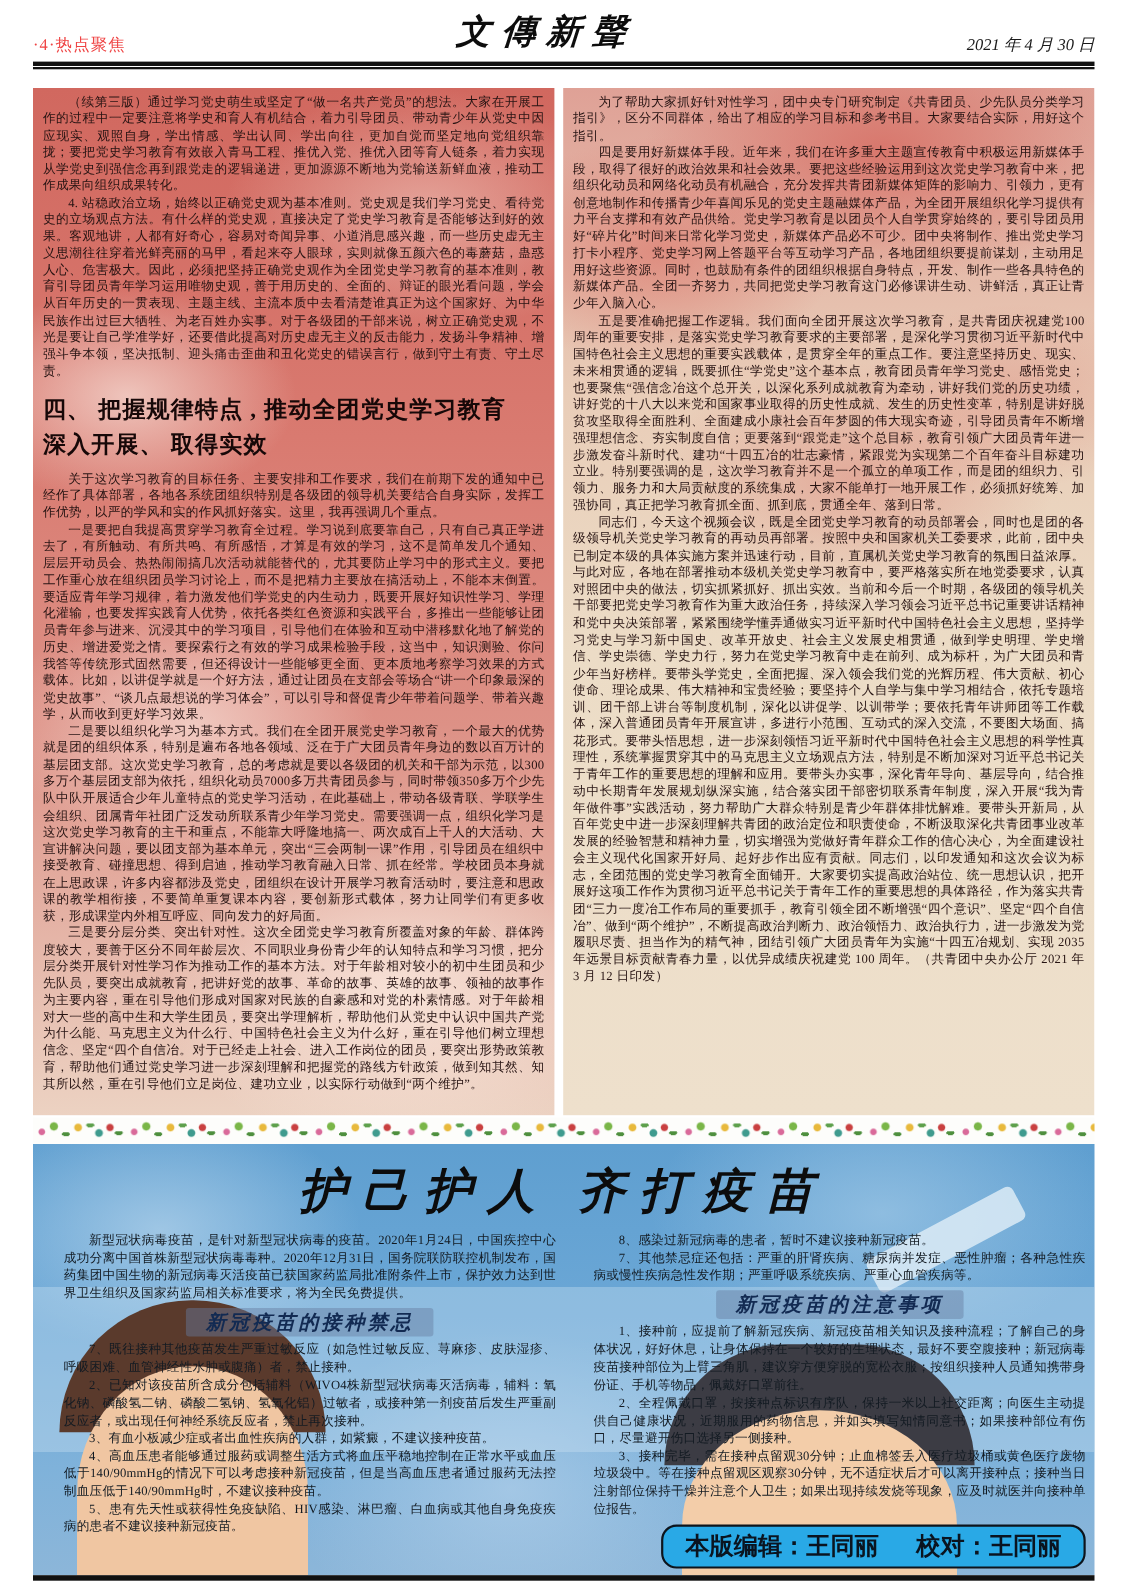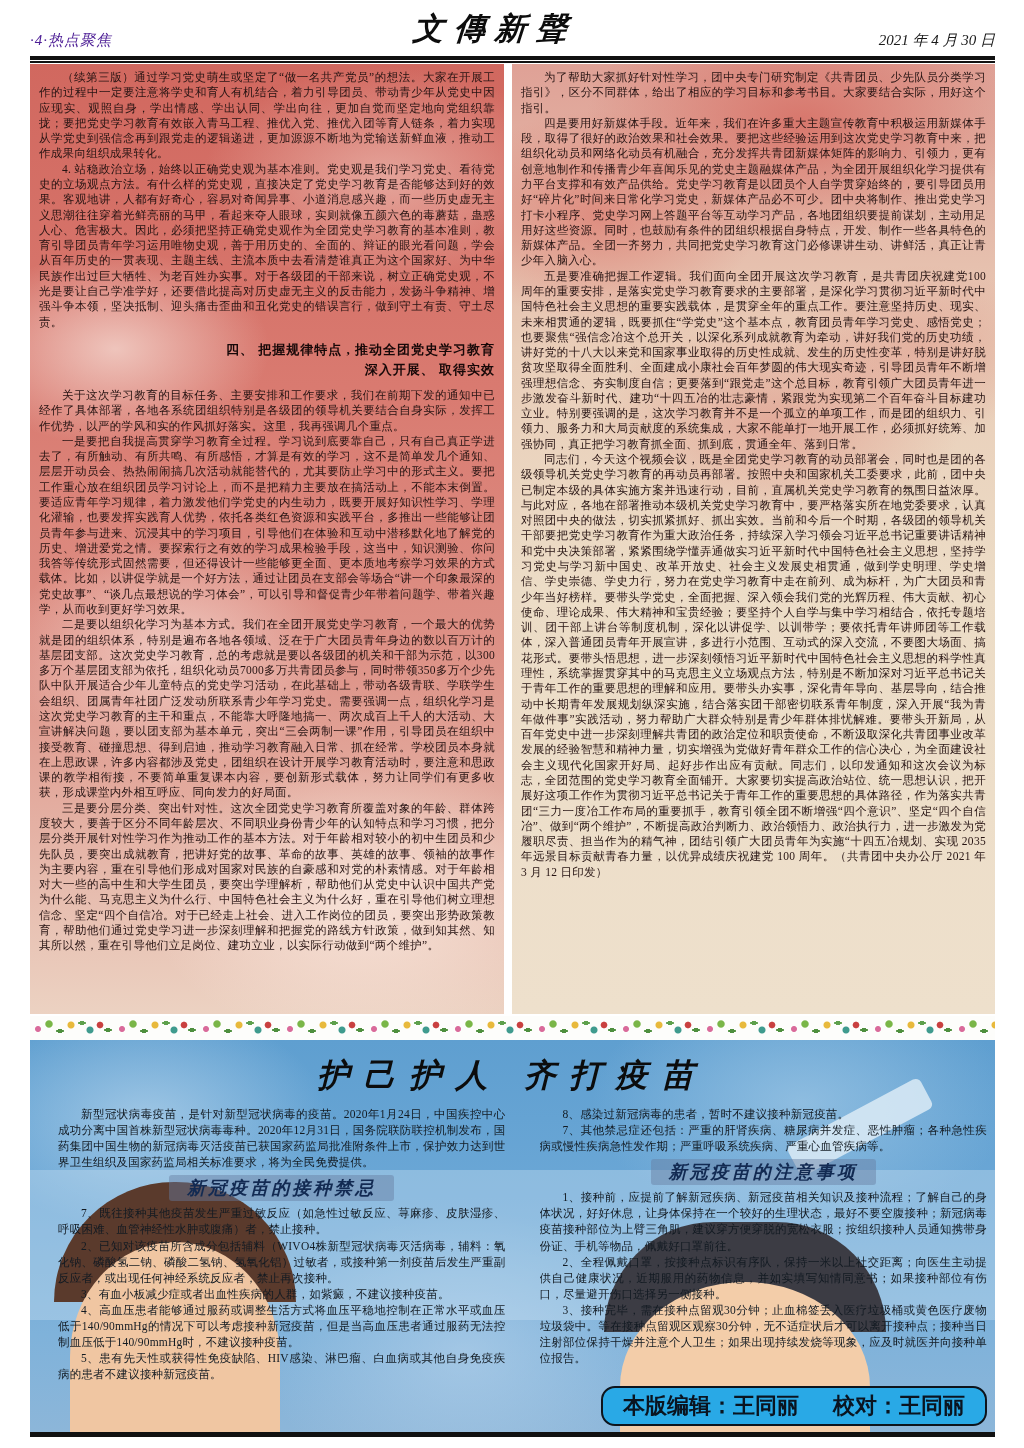--- a/index.html
+++ b/index.html
@@ -2,48 +2,48 @@
 <html><head>
 <meta charset="utf-8">
 <style>
   html,body{margin:0;padding:0;background:#ffffff;}
   .page{position:relative;width:1024px;height:1448px;background:#ffffff;overflow:hidden;
         font-family:"Liberation Serif","DejaVu Serif",serif;color:#241515;}
 
   
   .hdr{position:absolute;left:30px;right:29px;top:14px;height:36px;
        display:flex;justify-content:space-between;align-items:flex-end;}
-  .hdr-left{font-size:15px;letter-spacing:1px;color:#4c1d95;font-style:italic;}
+  .hdr-left{font-size:15px;letter-spacing:1px;color:#ef4444;}
   .hdr-mast{font-size:31px;font-weight:bold;font-style:italic;letter-spacing:10px;color:#0d0d0d;
             transform:skewX(-4deg);}
   .hdr-date{font-size:15px;color:#1a1a1a;font-style:italic;}
   .hdr-rule{position:absolute;left:30px;right:29px;top:56px;height:7px;
             background:linear-gradient(#111 0 4px,#fff 4px 5px,#111 5px 7px);}
 
   
   .article{position:absolute;left:30px;right:29px;top:64px;height:950px;display:flex;gap:8px;overflow:hidden;}
-  .col{box-sizing:border-box;padding:6px 9px 0 9px;overflow:hidden;}
+  .col{box-sizing:border-box;padding:6px 9px 0 9px;overflow:hidden;margin-top:16px;}
   .col-left{width:474px;
     background:
       radial-gradient(220px 140px at 18% 30%, rgba(246,222,214,.75), rgba(246,222,214,0) 70%),
       radial-gradient(260px 160px at 75% 12%, rgba(240,200,190,.6), rgba(240,200,190,0) 70%),
       radial-gradient(240px 170px at 30% 62%, rgba(248,226,218,.7), rgba(248,226,218,0) 70%),
       radial-gradient(300px 200px at 70% 88%, rgba(250,232,222,.85), rgba(250,232,222,0) 72%),
       linear-gradient(180deg,#d1685f 0%,#d97a70 34%,#dd9186 62%,#e7beb0 88%,#ecd2c2 100%);}
   .col-right{flex:1;
     background:
       radial-gradient(300px 170px at 60% 6%, rgba(214,110,100,.85), rgba(214,110,100,0) 72%),
       radial-gradient(230px 150px at 18% 16%, rgba(219,122,110,.7), rgba(219,122,110,0) 70%),
       radial-gradient(260px 150px at 55% 38%, rgba(216,120,110,.45), rgba(216,120,110,0) 70%),
       radial-gradient(200px 120px at 85% 30%, rgba(216,120,110,.35), rgba(216,120,110,0) 70%),
       linear-gradient(180deg,#dfa196 0%,#e9cdb8 30%,#ecdcc6 55%,#eee0cc 100%);}
   .col p{margin:0;text-indent:2em;text-align:justify;
          font-size:11.5px;line-height:1.33;letter-spacing:.3px;color:#261312;}
-  .sec-head{margin:10px 0 8px 0;text-align:right;font-weight:bold;
-            font-size:13px;line-height:1.55;letter-spacing:1px;color:#170808;}
+  .sec-head{margin:10px 0 8px 0;text-align:left;font-weight:bold;
+            font-size:21px;line-height:1.55;letter-spacing:1px;color:#170808;}
 
   
   .floral{position:absolute;left:30px;right:29px;top:1016px;height:24px;background:#fdfdfb;
     background-image:
       radial-gradient(circle at 8px 13px,  #d96a9a 2.5px, transparent 3.5px),
       radial-gradient(circle at 19px 8px,  #7ab648 3.2px, transparent 4.2px),
       radial-gradient(ellipse 6px 3px at 30px 15px, #4e8f3e 60%, transparent 65%),
       radial-gradient(circle at 41px 9px,  #e8b93c 3px, transparent 4px),
       radial-gradient(ellipse 6px 3px at 52px 7px, #5ea04c 60%, transparent 65%),
       radial-gradient(circle at 60px 14px, #3f9b8e 3px, transparent 4px),
@@ -64,21 +64,21 @@
   .deco-hair-l{left:24px;bottom:130px;width:242px;height:120px;border-radius:120px 120px 0 0;
                background:#5a3a2c;}
   .deco-face-c{left:590px;bottom:-60px;width:250px;height:210px;border-radius:50% 50% 0 0;
                background:#f3cda9;}
   .deco-hair-c{left:574px;bottom:100px;width:282px;height:110px;border-radius:140px 140px 0 0;
                background:#3c3c44;}
   .deco-syringe{right:60px;top:70px;width:150px;height:34px;background:#dcebf6;border-radius:6px;
                 transform:rotate(-28deg);opacity:.85;}
   .deco-band{left:0;right:0;top:130px;height:150px;background:rgba(210,228,243,.35);}
   .vax-title{position:relative;margin:14px 0 6px 0;text-align:center;font-weight:bold;
-             font-style:italic;font-size:32px;letter-spacing:14px;color:#0c0c0c;}
+             font-style:italic;font-size:43px;letter-spacing:14px;color:#0c0c0c;}
   .vax-cols{position:relative;display:flex;gap:14px;padding:2px 8px 0 8px;}
   .vax-col{flex:1;overflow:hidden;margin-left:20px;}
   .vax-col p{margin:0;text-indent:2em;text-align:justify;font-size:11.5px;line-height:1.4;
              letter-spacing:.2px;color:#121a22;}
   .vax-head{margin:5px auto 4px auto;width:fit-content;padding:1px 18px;text-align:center;
             font-weight:bold;font-style:italic;font-size:18px;letter-spacing:3px;color:#122a52;
             background:rgba(103,125,160,.45);border-radius:3px;}
 
   
   .editor-bar{position:absolute;right:8px;bottom:6px;display:flex;gap:34px;align-items:flex-end;

